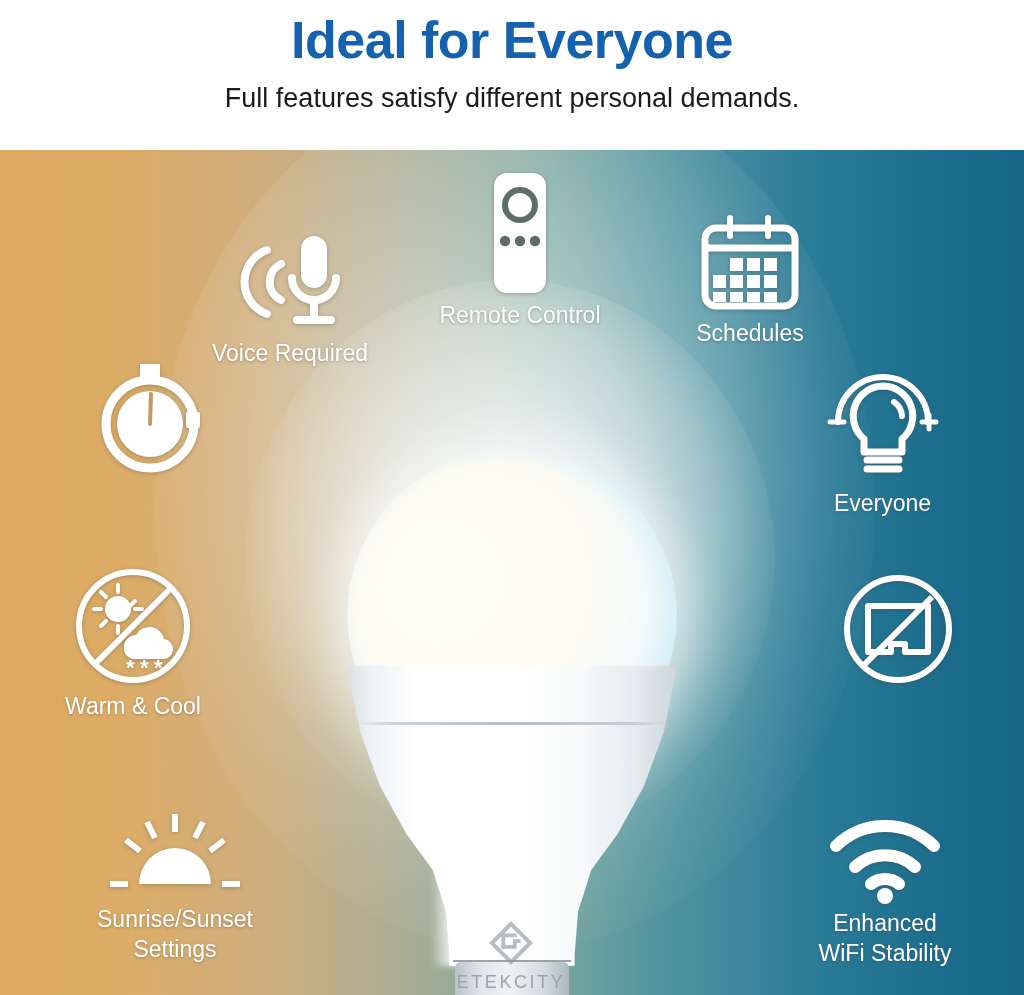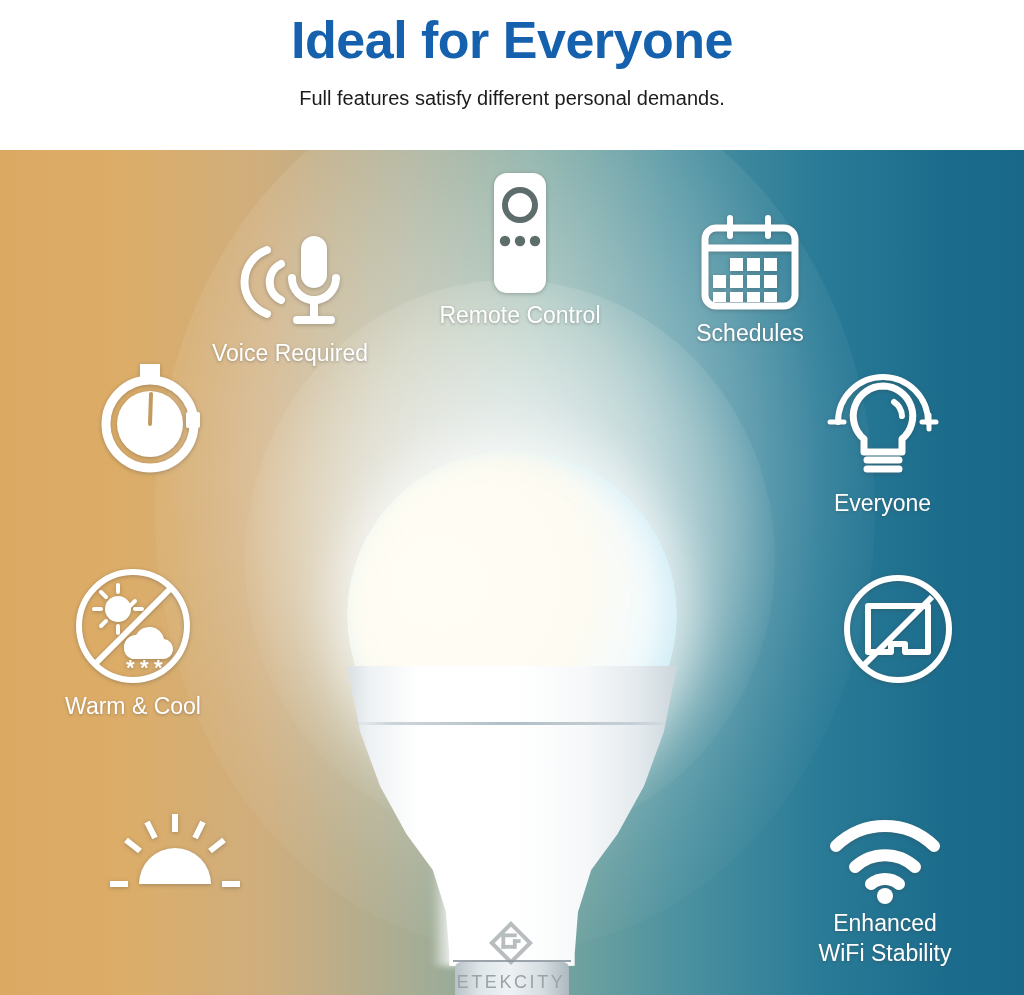--- a/index.html
+++ b/index.html
@@ -43,21 +43,21 @@
     color: #1561ae;
     line-height: 64px;
     white-space: nowrap;
   }
   #subtitle {
     position: absolute;
     left: 0; top: 82px;
     width: 1024px;
     text-align: center;
     font-family: "Liberation Sans Narrow", "Liberation Sans", sans-serif;
-    font-size: 20px;
+    font-size: 27px;
     font-weight: normal;
     color: #1b1b1b;
     line-height: 32px;
     white-space: nowrap;
   }
 
   
   #stage {
     position: absolute;
     left: 0; top: 150px;
@@ -424,20 +424,22 @@
         <g stroke="#ffffff" stroke-width="6" stroke-linecap="butt">
           <path d="M69 4 L69 22"></path>
           <path d="M41 12 L49 28"></path>
           <path d="M97 12 L89 28"></path>
           <path d="M20 30 L34 41"></path>
           <path d="M118 30 L104 41"></path>
           <path d="M4 74 L22 74"></path>
           <path d="M116 74 L134 74"></path>
         </g>
       </svg>
+      <div class="flabel">Sunrise/Sunset
+Settings</div>
     </div>
 
     <div class="feature" id="f-wifi">
       <svg class="ico" width="126" height="94" viewBox="0 0 126 94">
         <g fill="none" stroke="#ffffff" stroke-width="12" stroke-linecap="round">
           <path d="M14 36 A70 70 0 0 1 112 36"></path>
           <path d="M33 57 A44 44 0 0 1 93 57"></path>
           <path d="M49 74 A22 22 0 0 1 77 74"></path>
         </g>
         <circle cx="63" cy="86" r="8" fill="#ffffff"></circle>

